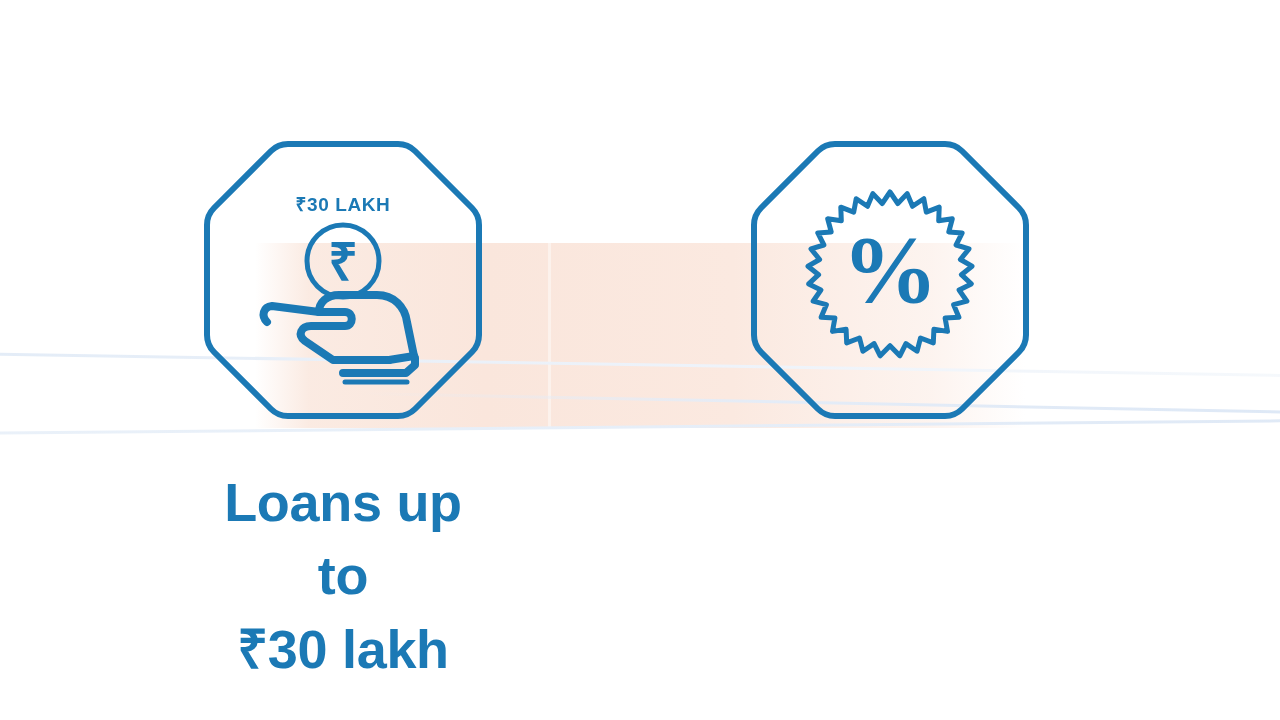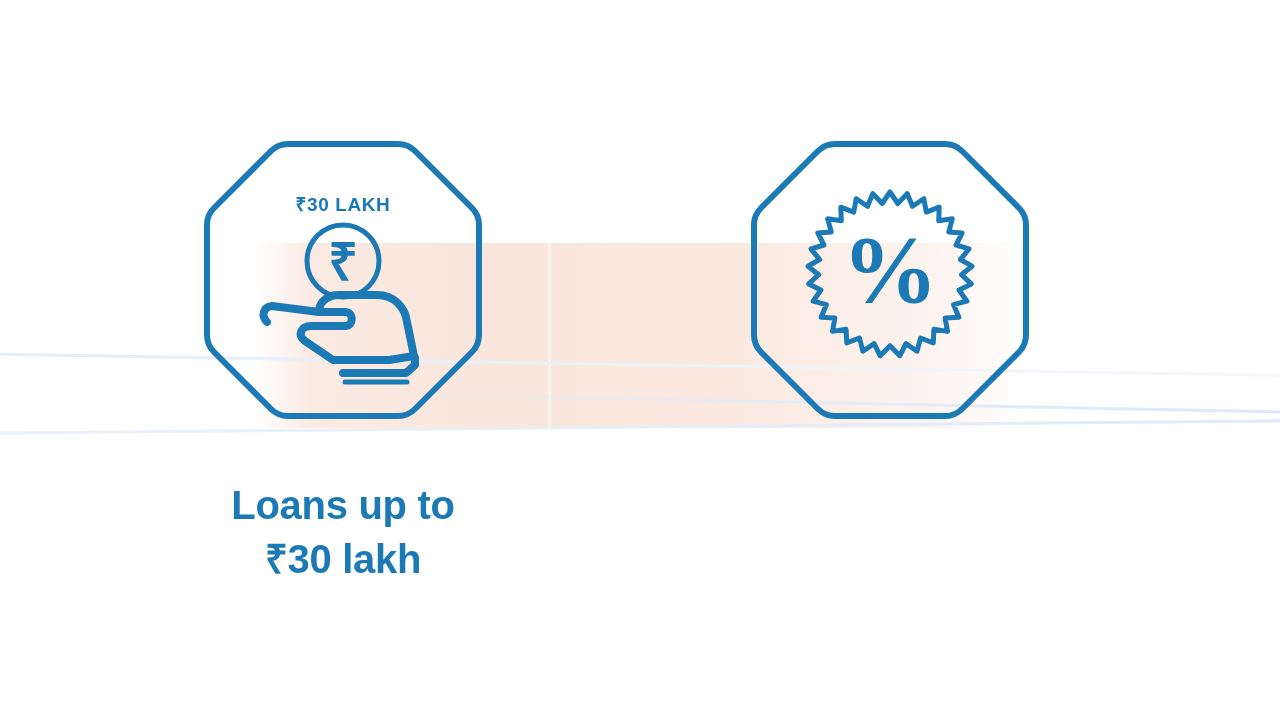--- a/index.html
+++ b/index.html
@@ -85,22 +85,22 @@
 
   .octagon-wrap {
     position: relative;
     width: 300px;
     height: 300px;
     margin: 0 auto;
   }
   .octagon-wrap svg { display: block; }
 
   .caption {
-    margin-top: 48px;
-    font-size: 40px;
+    margin-top: 36px;
+    font-size: 54px;
     line-height: 1.36;
     font-weight: 600;
     letter-spacing: -0.3px;
     color: #1b79b5;
     white-space: pre-line;
   }
 </style>
 </head>
 <body>
 

